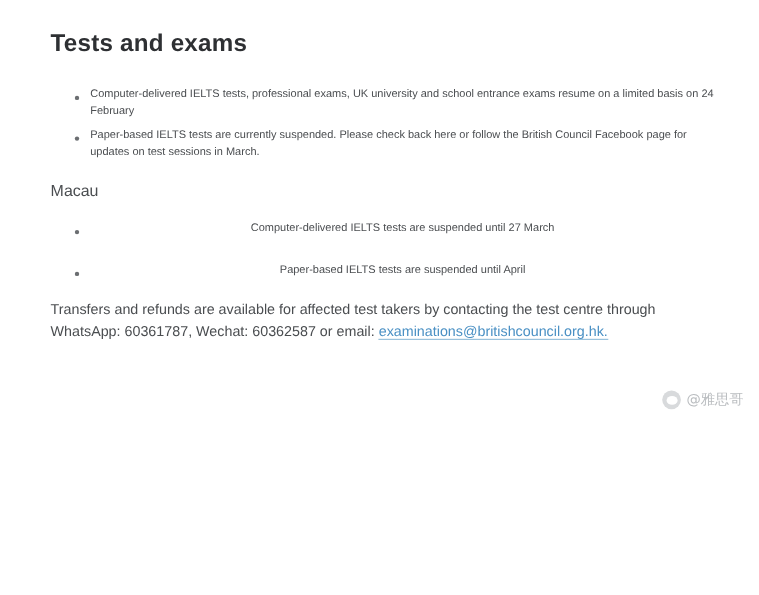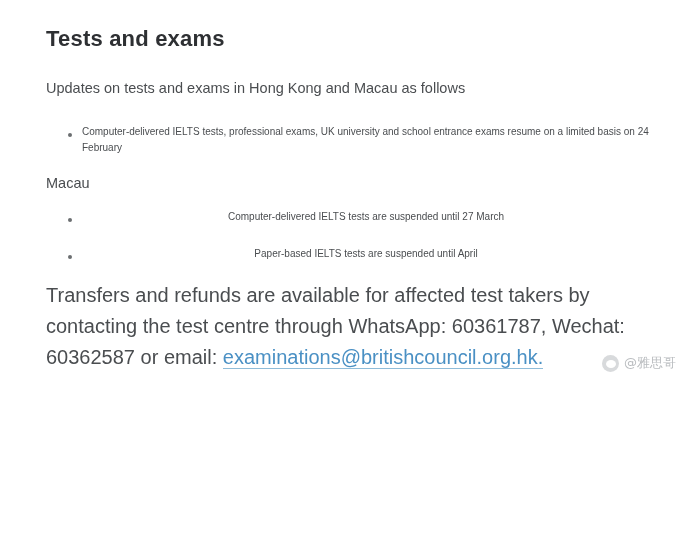--- a/index.html
+++ b/index.html
@@ -72,21 +72,21 @@
   ul.spaced li:last-child {
     margin-bottom: 0;
   }
   .note {
     font-size: 14.5px;
     color: #4a4d50;
     line-height: 1.5;
     margin: 14px 0 24px 0;
   }
   .footer-para {
-    font-size: 20px;
+    font-size: 13px;
     color: #4a4d50;
     line-height: 1.55;
     margin: 0;
   }
   .footer-para a {
     color: #4a90c4;
     text-decoration: none;
     border-bottom: 1px solid #8fbcd9;
   }
   .watermark {
@@ -119,25 +119,25 @@
     background: #ffffff;
   }
 </style>
 </head>
 <body>
 
 <div class="page">
 
   <h1 class="title">Tests and exams</h1>
 
-  <p class="intro">Updates on tests and exams in Hong Kong and Macau as follows</p>
 
 
   <ul class="bullets">
     <li>Computer-delivered IELTS tests, professional exams, UK university and school entrance exams resume on a limited basis on 24 February</li>
+    <li>Paper-based IELTS tests are currently suspended. Please check back here or follow the British Council Facebook page for updates on test sessions in March.</li>
   </ul>
 
   <p class="section-head">Macau</p>
 
   <ul class="bullets spaced">
     <li>Computer-delivered IELTS tests are suspended until 27 March</li>
     <li>Paper-based IELTS tests are suspended until April</li>
   </ul>
 
 

